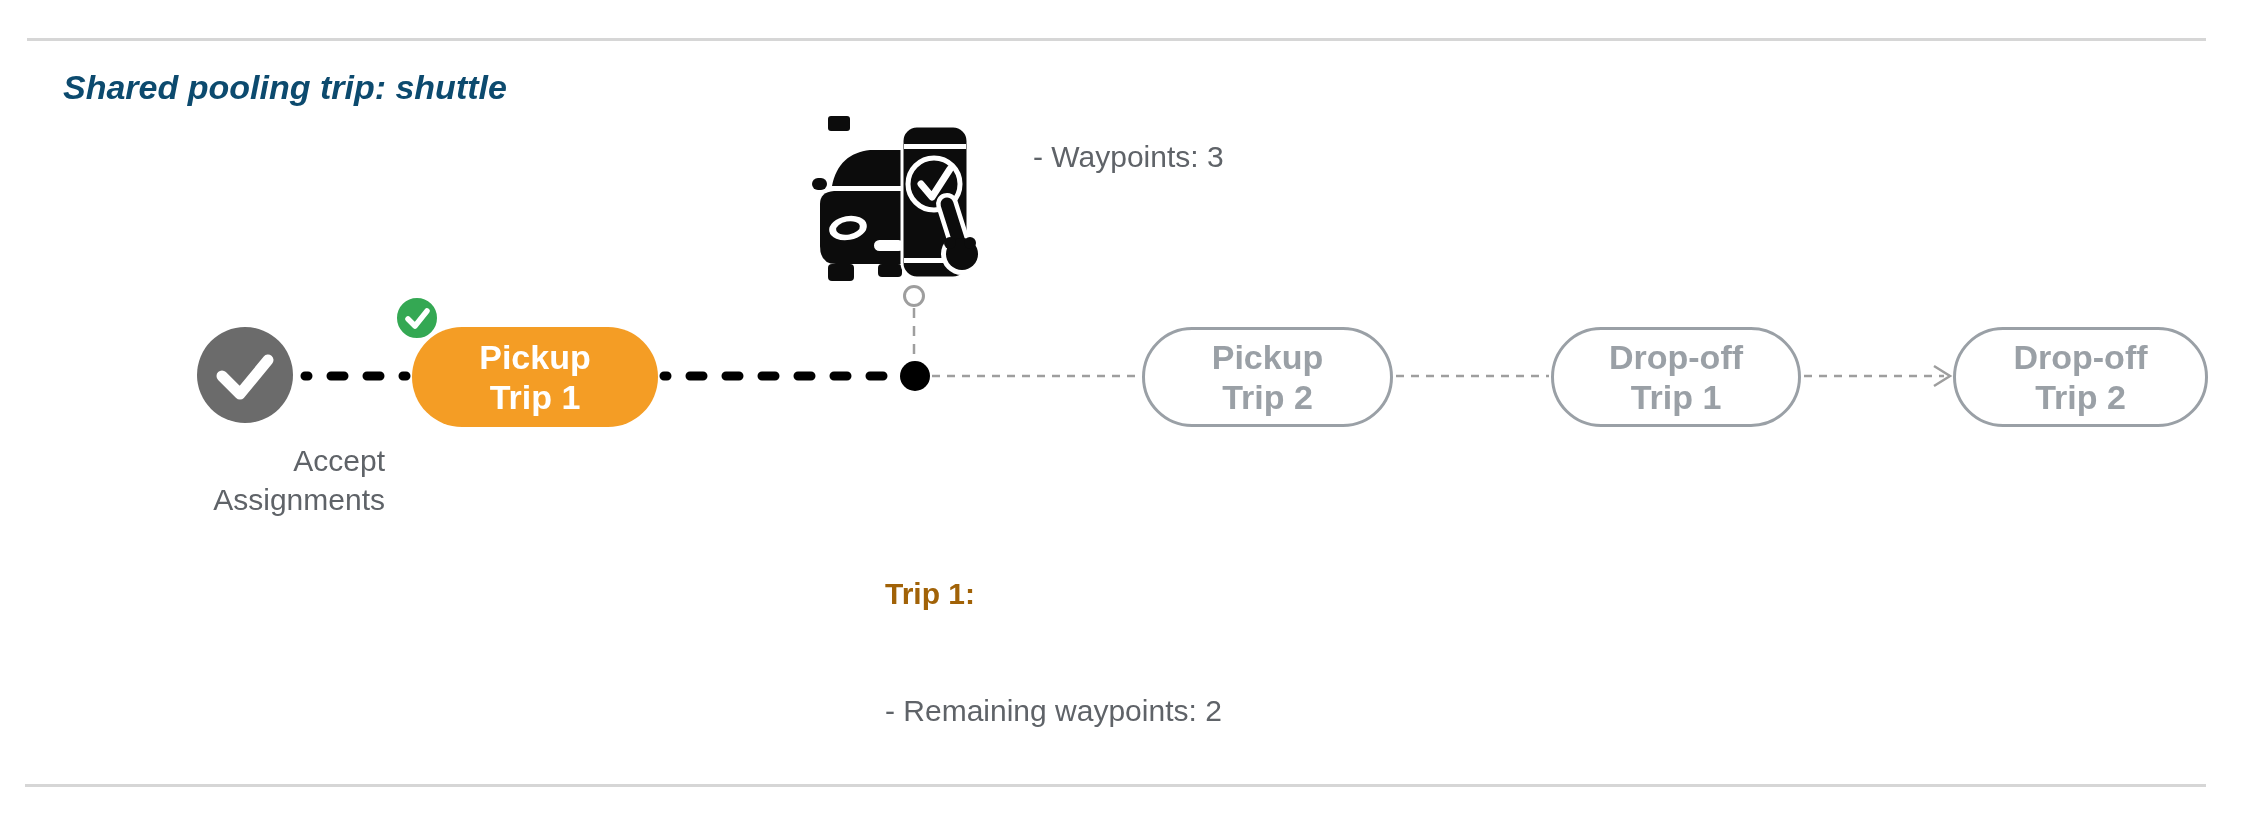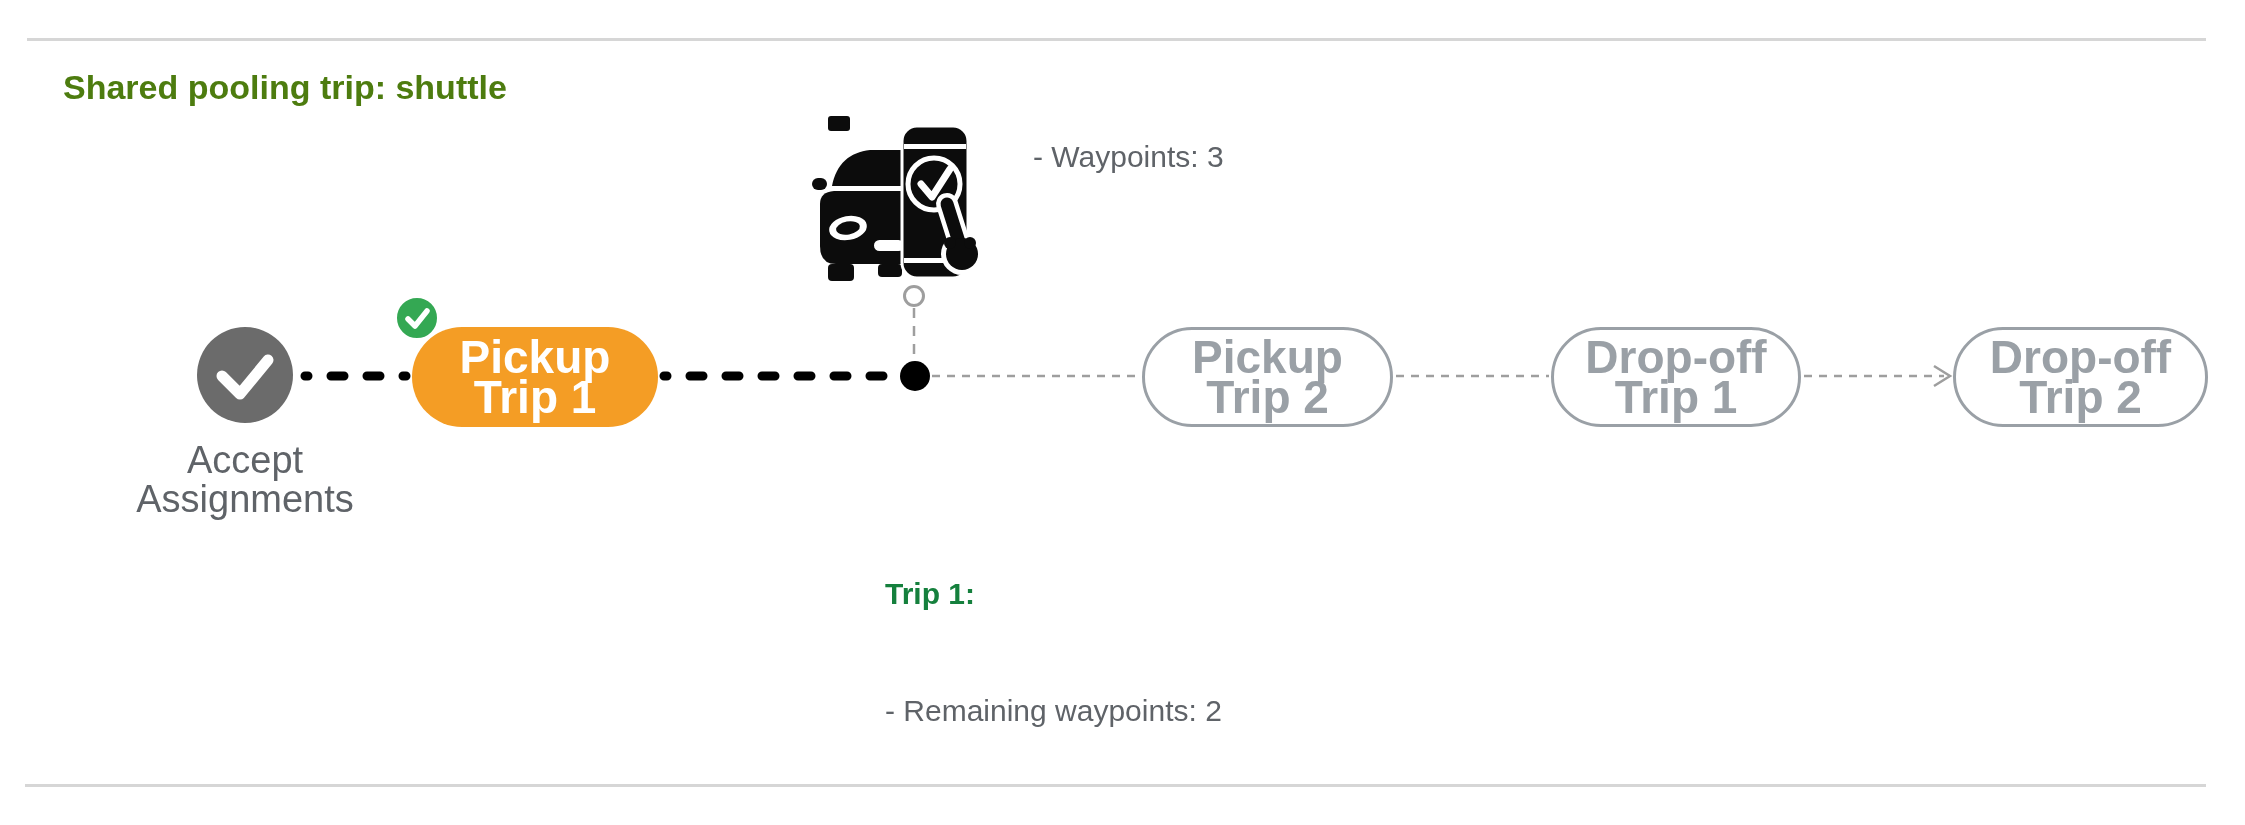--- a/index.html
+++ b/index.html
@@ -4,63 +4,63 @@
 <style>
   html,body{margin:0;padding:0;background:#ffffff;}
   #canvas{
     position:relative;width:2245px;height:825px;background:#ffffff;overflow:hidden;
     font-family:"Liberation Sans","DejaVu Sans",sans-serif;
   }
   .divider{position:absolute;height:3px;background:#d6d6d6;}
   .divider.top{left:27px;top:38px;width:2179px;}
   .divider.bottom{left:25px;top:784px;width:2181px;}
   .page-title{
-    position:absolute;left:63px;top:68px;font-size:34px;font-weight:700;color:#4d7c0f;letter-spacing:0;
+    position:absolute;left:63px;top:68px;font-size:34px;font-weight:700;color:#0c4a6e;letter-spacing:0;font-style:italic;
   }
   
   #connector-svg{position:absolute;left:0;top:0;width:2245px;height:825px;z-index:1;}
   
   #vehicle-icon-svg{position:absolute;left:812px;top:116px;width:178px;height:176px;z-index:2;}
   
   .vehicle-info{position:absolute;left:1033px;top:136px;z-index:2;font-size:30px;line-height:41px;color:#5f6368;}
   .vehicle-info .v-label{font-weight:700;color:#555a5e;}
   
   .start-node{
     position:absolute;left:197px;top:327px;width:96px;height:96px;border-radius:50%;
     background:#6b6b6b;z-index:2;display:flex;align-items:center;justify-content:center;
   }
   .start-label{
-    position:absolute;left:105px;top:441px;width:280px;text-align:center;z-index:2;
-    font-size:38px;line-height:39px;color:#5f6368;
+    position:absolute;left:105px;top:441px;width:280px;text-align:right;z-index:2;
+    font-size:30px;line-height:39px;color:#5f6368;
   }
   
   .pill{
     position:absolute;top:327px;height:100px;border-radius:50px;z-index:2;
     display:flex;flex-direction:column;align-items:center;justify-content:center;
-    font-size:46px;font-weight:700;line-height:40px;text-align:center;box-sizing:border-box;
+    font-size:34px;font-weight:700;line-height:40px;text-align:center;box-sizing:border-box;
   }
   .pill.active{background:#f49d25;color:#ffffff;border:none;}
   .pill.pending{background:#ffffff;color:#9aa0a6;border:3px solid #9aa0a6;}
   .pill-pickup1{left:412px;width:246px;}
   .pill-pickup2{left:1142px;width:251px;}
   .pill-dropoff1{left:1551px;width:250px;}
   .pill-dropoff2{left:1953px;width:255px;}
   
   .badge{
     position:absolute;left:-18px;top:-32px;width:40px;height:40px;border-radius:50%;
     background:#34a853;border:3px solid #ffffff;display:flex;align-items:center;justify-content:center;
   }
   
   .branch-circle{
     position:absolute;left:903px;top:285px;width:22px;height:22px;border-radius:50%;
     border:3px solid #9e9e9e;background:#ffffff;box-sizing:border-box;z-index:2;
   }
   
   .trip-info{position:absolute;left:885px;top:496px;z-index:2;font-size:30px;line-height:39px;color:#5f6368;white-space:pre;}
-  .trip-info .t-label{font-weight:700;color:#15803d;}
+  .trip-info .t-label{font-weight:700;color:#a16207;}
 </style>
 </head>
 <body>
 
 <div id="canvas">
 
   <div class="divider top"></div>
   <div class="divider bottom"></div>
 
   <div class="page-title">Shared pooling trip: shuttle</div>

